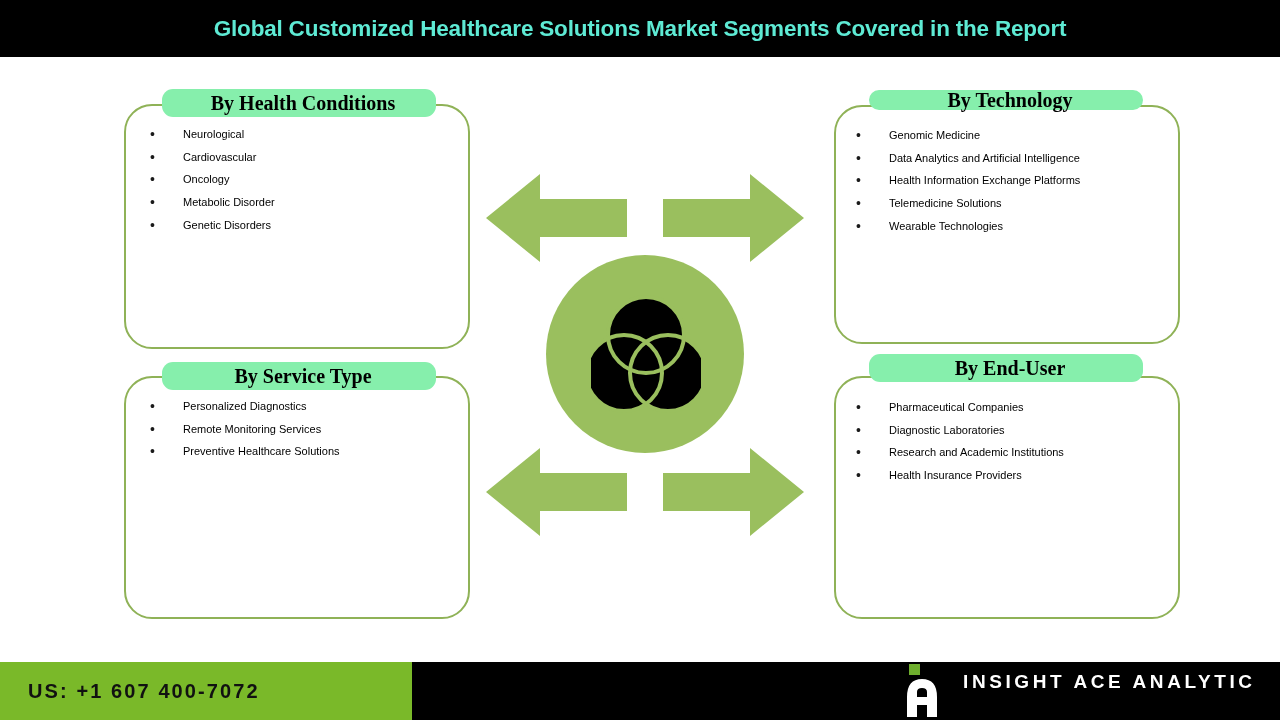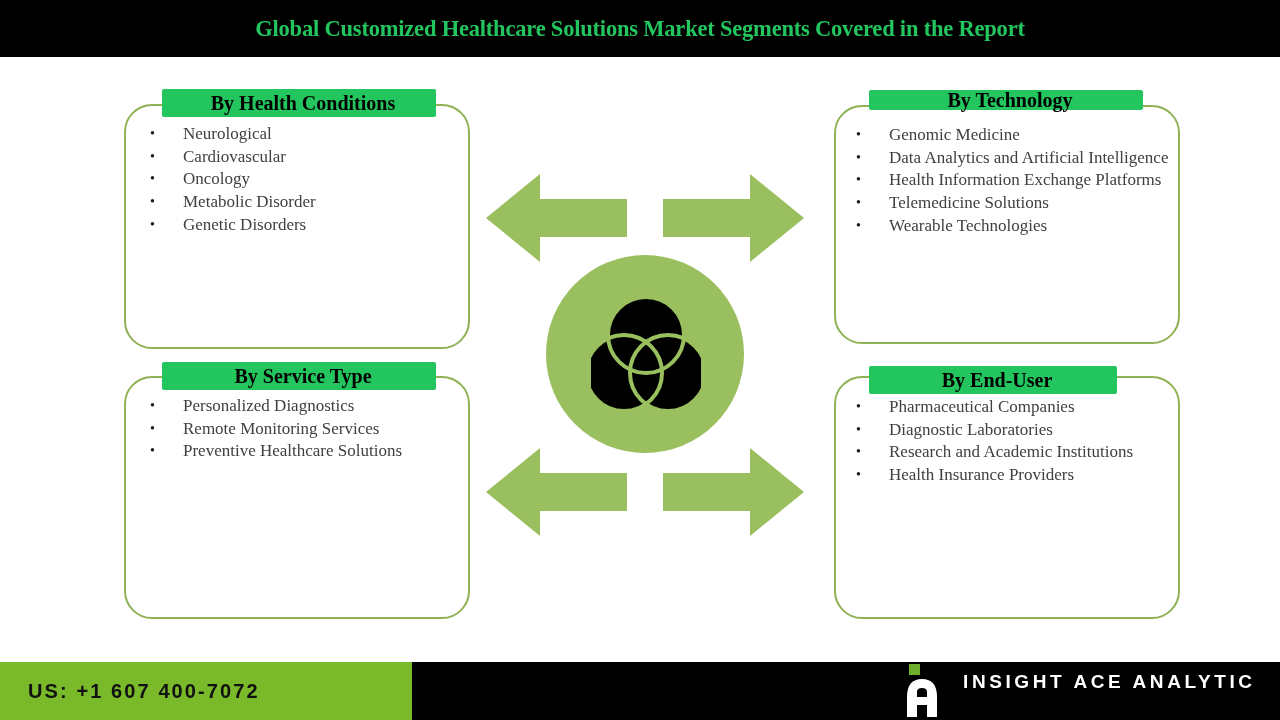--- a/index.html
+++ b/index.html
@@ -19,22 +19,22 @@
   .title-bar {
     position: absolute;
     left: 0; top: 0;
     width: 1280px; height: 57px;
     background: #000000;
     display: flex;
     align-items: center;
     justify-content: center;
   }
   .title-text {
-    color: #22c55e;
-    font-family: Liberation Serif, serif;
+    color: #5eead4;
+    font-family: Liberation Sans, sans-serif;
     font-weight: bold;
     font-size: 22.5px;
     letter-spacing: -0.2px;
     white-space: nowrap;
   }
 
   
   .panel {
     position: absolute;
     border: 2px solid #8FB257;
@@ -43,59 +43,59 @@
     box-sizing: border-box;
   }
   .panel-tl { left: 124px; top: 104px;  width: 346px; height: 245px; }
   .panel-bl { left: 124px; top: 376px;  width: 346px; height: 243px; }
   .panel-tr { left: 834px; top: 105px;  width: 346px; height: 239px; }
   .panel-br { left: 834px; top: 376px;  width: 346px; height: 243px; }
 
   
   .badge {
     position: absolute;
-    background: #22c55e;
-    border-radius: 2px;
+    background: #86efac;
+    border-radius: 11px;
     display: flex;
     align-items: center;
     justify-content: center;
     box-sizing: border-box;
     padding-left: 8px;
   }
   .badge-text {
     color: #000000;
     font-family: "Liberation Serif", "DejaVu Serif", serif;
     font-weight: bold;
     font-size: 20px;
     white-space: nowrap;
   }
   .badge-tl { left: 162px; top: 89px;  width: 274px; height: 28px; }
   .badge-bl { left: 162px; top: 362px; width: 274px; height: 28px; }
   .badge-tr { left: 869px; top: 90px;  width: 274px; height: 20px; }
-  .badge-br { left: 869px; top: 366px; width: 248px; height: 28px; }
+  .badge-br { left: 869px; top: 354px; width: 274px; height: 28px; }
 
   
   .bullet-list {
     position: absolute;
     list-style: none;
     margin: 0;
     padding: 0;
   }
   .list-tl { left: 144px; top: 123px;  width: 320px; }
   .list-bl { left: 144px; top: 395px;  width: 320px; }
   .list-tr { left: 850px; top: 124px;  width: 330px; }
   .list-br { left: 850px; top: 396px;  width: 330px; }
 
   .bullet-item {
     position: relative;
     padding-left: 39px;
-    font-family: Liberation Serif, serif;
-    font-size: 17px;
+    font-family: Liberation Sans, sans-serif;
+    font-size: 11px;
     line-height: 22.7px;
-    color: #404040;
+    color: #000000;
   }
   .bullet-item::before {
     content: "\2022";
     position: absolute;
     left: 6px;
     top: 0;
     font-size: 14px;
     line-height: 22.7px;
     color: #1a1a1a;
   }

